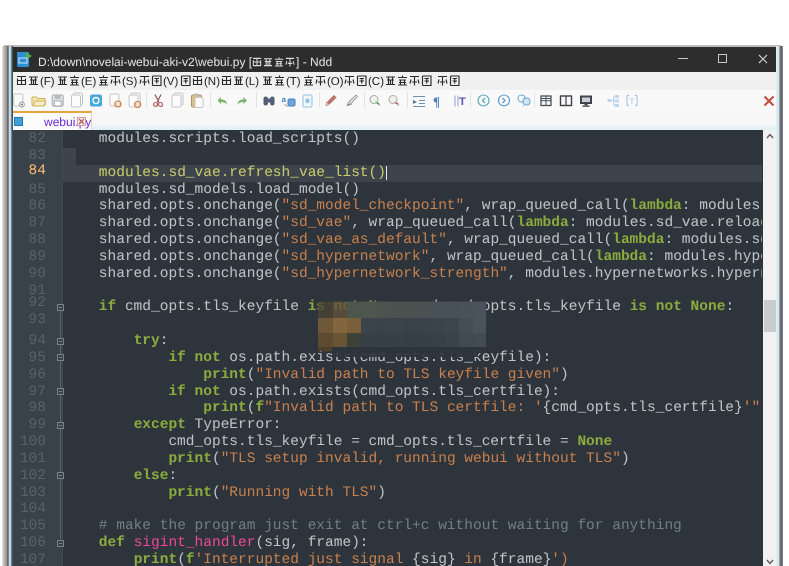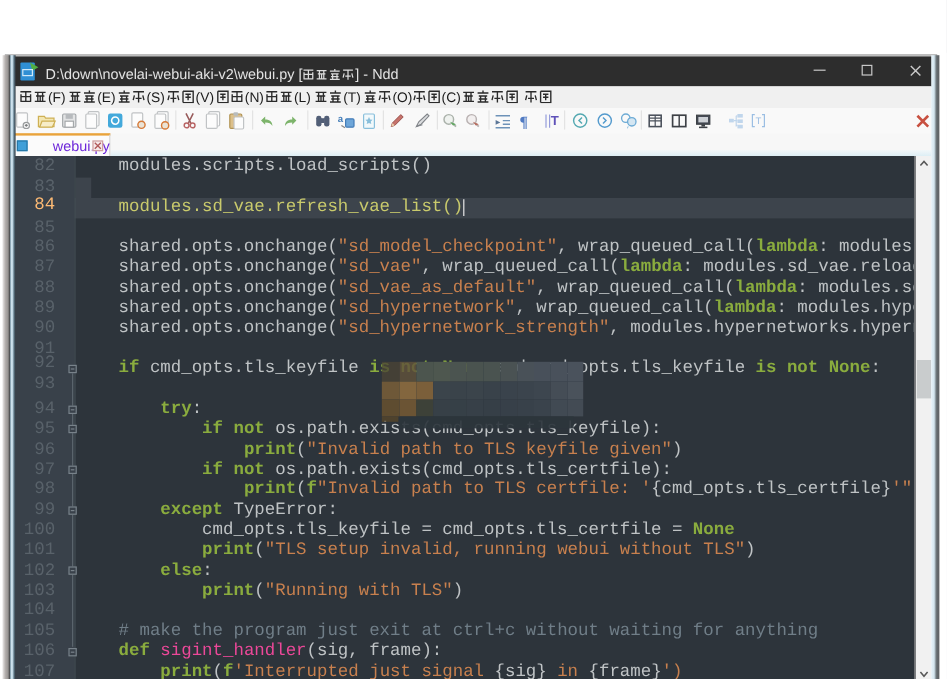--- a/index.html
+++ b/index.html
@@ -310,20 +310,21 @@
       <div id="hl83" style="top:17.84px"></div>
   <div id="hl84" style="top:34.68px"></div>
   <div id="gutter"></div>
       <div id="gutsep"></div>
   <div class="lnum" style="top:1.00px">82</div>
   <div class="cl" style="top:1.00px">    modules.scripts.load_scripts()</div>
   <div class="lnum" style="top:17.84px">83</div>
   <div class="lnum" style="top:33px;color:#fdba74">84</div>
   <div class="cl" style="top:34.68px">    <span class="yellow">modules.sd_vae.refresh_vae_list()</span></div>
   <div class="lnum" style="top:51.52px">85</div>
+  <div class="cl" style="top:51.52px">    modules.sd_models.load_model()</div>
   <div class="lnum" style="top:68.36px">86</div>
   <div class="cl" style="top:68.36px">    shared.opts.onchange(<i class="s">"sd_model_checkpoint"</i>, wrap_queued_call(<i class="k">lambda</i>: modules.sd_models.reload_model_weights()))</div>
   <div class="lnum" style="top:85.20px">87</div>
   <div class="cl" style="top:85.20px">    shared.opts.onchange(<i class="s">"sd_vae"</i>, wrap_queued_call(<i class="k">lambda</i>: modules.sd_vae.reload_vae_weights()))</div>
   <div class="lnum" style="top:102.04px">88</div>
   <div class="cl" style="top:102.04px">    shared.opts.onchange(<i class="s">"sd_vae_as_default"</i>, wrap_queued_call(<i class="k">lambda</i>: modules.sd_vae.reload_vae_weights()))</div>
   <div class="lnum" style="top:118.88px">89</div>
   <div class="cl" style="top:118.88px">    shared.opts.onchange(<i class="s">"sd_hypernetwork"</i>, wrap_queued_call(<i class="k">lambda</i>: modules.hypernetworks.hypernetwork.load_hypernetwork()))</div>
   <div class="lnum" style="top:135.72px">90</div>
   <div class="cl" style="top:135.72px">    shared.opts.onchange(<i class="s">"sd_hypernetwork_strength"</i>, modules.hypernetworks.hypernetwork.apply_strength)</div>

